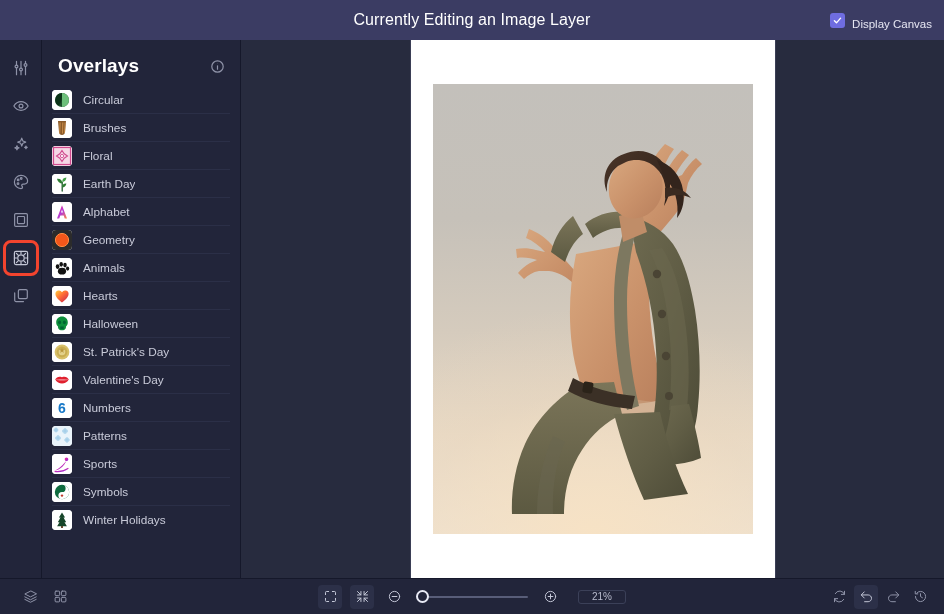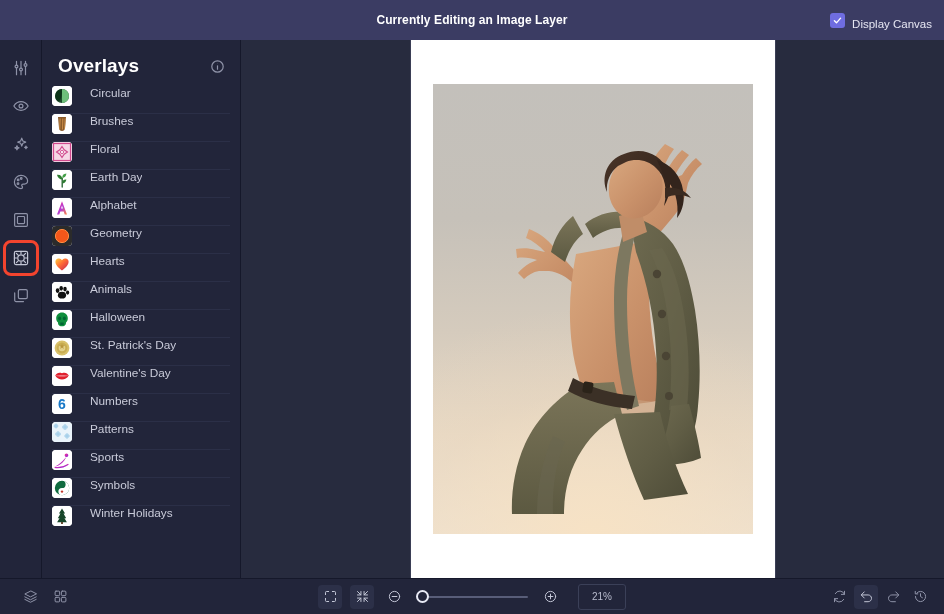--- a/index.html
+++ b/index.html
@@ -36,22 +36,22 @@
     font-family: "Liberation Sans", sans-serif;
     cursor: pointer;
     letter-spacing: .1px;
   }
   .done-btn .arrow { display: block; width: 13px; height: 13px; }
   .topbar-title {
     position: absolute;
     left: 0; right: 0;
     text-align: center;
     color: #ffffff;
-    font-size: 12px;
-    font-weight: bold;
+    font-size: 16px;
+    font-weight: normal;
     pointer-events: none;
     letter-spacing: .1px;
   }
   .display-canvas {
     position: absolute;
     right: 12px;
     display: flex; align-items: center; gap: 7px;
     cursor: pointer;
   }
   .chk {
@@ -111,22 +111,22 @@
   .panel-title {
     color: #ffffff;
     font-size: 19px;
     font-weight: bold;
     letter-spacing: .1px;
   }
   .info-ic { width: 15px; height: 15px; display: block; cursor: pointer; }
   .list { padding: 2px 10px 10px 10px; overflow: hidden; }
   .row {
     height: 28px;
-    display: flex; align-items: flex-start;
-    gap: 18px;
+    display: flex; align-items: center;
+    gap: 11px;
     border-bottom: 1px solid #2b2f47;
     cursor: pointer;
   }
   .thumb {
     width: 20px; height: 20px; flex: 0 0 20px;
     border-radius: 4px;
     overflow: hidden;
     position: relative;
     background: #ffffff;
   }
@@ -220,21 +220,21 @@
   .slider-knob {
     position: absolute; left: 0px; top: 1px;
     width: 13px; height: 13px;
     border-radius: 50%;
     background: #22253a;
     border: 2.5px solid #e8eaf5;
     cursor: grab;
   }
   .zoom-val {
     min-width: 48px;
-    height: 26px;
+    height: 14px;
     border: 1px solid #3b4058;
     border-radius: 3px;
     color: #b9bcce;
     font-size: 10px;
     display: flex; align-items: center; justify-content: center;
     margin-left: 8px;
     font-family: "Liberation Sans", sans-serif;
     cursor: text;
   }
   .ico-stroke { fill: none; stroke: #8f93a8; stroke-width: 1.6; stroke-linecap: round; stroke-linejoin: round; }
@@ -415,45 +415,45 @@
                 <circle cx="10" cy="10" r="6.6" fill="none" stroke="#ff8c42" stroke-width="1"></circle>
               </svg>
           </span>
           <span class="row-label">Geometry</span>
         </div>
 
         <div class="row">
           <span class="thumb">
             <svg viewBox="0 0 20 20">
                 <rect width="20" height="20" fill="#fff"></rect>
+                <ellipse cx="10" cy="13.2" rx="4.1" ry="3.4" fill="#111"></ellipse>
+                <ellipse cx="5.6" cy="8.6" rx="1.85" ry="2.4" fill="#111"></ellipse>
+                <ellipse cx="9.2" cy="6.3" rx="1.75" ry="2.4" fill="#111"></ellipse>
+                <ellipse cx="13" cy="7.1" rx="1.75" ry="2.4" fill="#111"></ellipse>
+                <ellipse cx="15.6" cy="10.6" rx="1.6" ry="2.1" fill="#111"></ellipse>
+              </svg>
+          </span>
+          <span class="row-label">Animals</span>
+        </div>
+
+        <div class="row">
+          <span class="thumb">
+            <svg viewBox="0 0 20 20">
+                <rect width="20" height="20" fill="#fff"></rect>
                 <defs>
                   <linearGradient id="hgr" x1="0" y1="0" x2="1" y2="1">
                     <stop offset="0" stop-color="#ffd23f"></stop>
                     <stop offset=".45" stop-color="#ff6b35"></stop>
                     <stop offset="1" stop-color="#c21d53"></stop>
                   </linearGradient>
                 </defs>
                 <path d="M10 16.4S3.4 12.2 3.4 8a3.5 3.5 0 016.6-1.7A3.5 3.5 0 0116.6 8c0 4.2-6.6 8.4-6.6 8.4z" fill="url(#hgr)"></path>
               </svg>
           </span>
           <span class="row-label">Hearts</span>
-        </div>
-
-        <div class="row">
-          <span class="thumb">
-            <svg viewBox="0 0 20 20">
-                <rect width="20" height="20" fill="#fff"></rect>
-                <ellipse cx="10" cy="13.2" rx="4.1" ry="3.4" fill="#111"></ellipse>
-                <ellipse cx="5.6" cy="8.6" rx="1.85" ry="2.4" fill="#111"></ellipse>
-                <ellipse cx="9.2" cy="6.3" rx="1.75" ry="2.4" fill="#111"></ellipse>
-                <ellipse cx="13" cy="7.1" rx="1.75" ry="2.4" fill="#111"></ellipse>
-                <ellipse cx="15.6" cy="10.6" rx="1.6" ry="2.1" fill="#111"></ellipse>
-              </svg>
-          </span>
-          <span class="row-label">Animals</span>
         </div>
 
         <div class="row">
           <span class="thumb">
             <svg viewBox="0 0 20 20">
                 <rect width="20" height="20" fill="#fff"></rect>
                 <path d="M10 2.6c3.4 0 5.8 2.5 5.8 5.8 0 2-.9 3.2-1.8 4 0 1.9-.6 3.8-4 3.8s-4-1.9-4-3.8c-.9-.8-1.8-2-1.8-4 0-3.3 2.4-5.8 5.8-5.8z" fill="#0f8f3d"></path>
                 <ellipse cx="7.6" cy="8.3" rx="1.5" ry="1.9" fill="#063"></ellipse>
                 <ellipse cx="12.4" cy="8.3" rx="1.5" ry="1.9" fill="#063"></ellipse>
                 <path d="M8.3 12.6h3.4v2.5H8.3z" fill="#063"></path>

